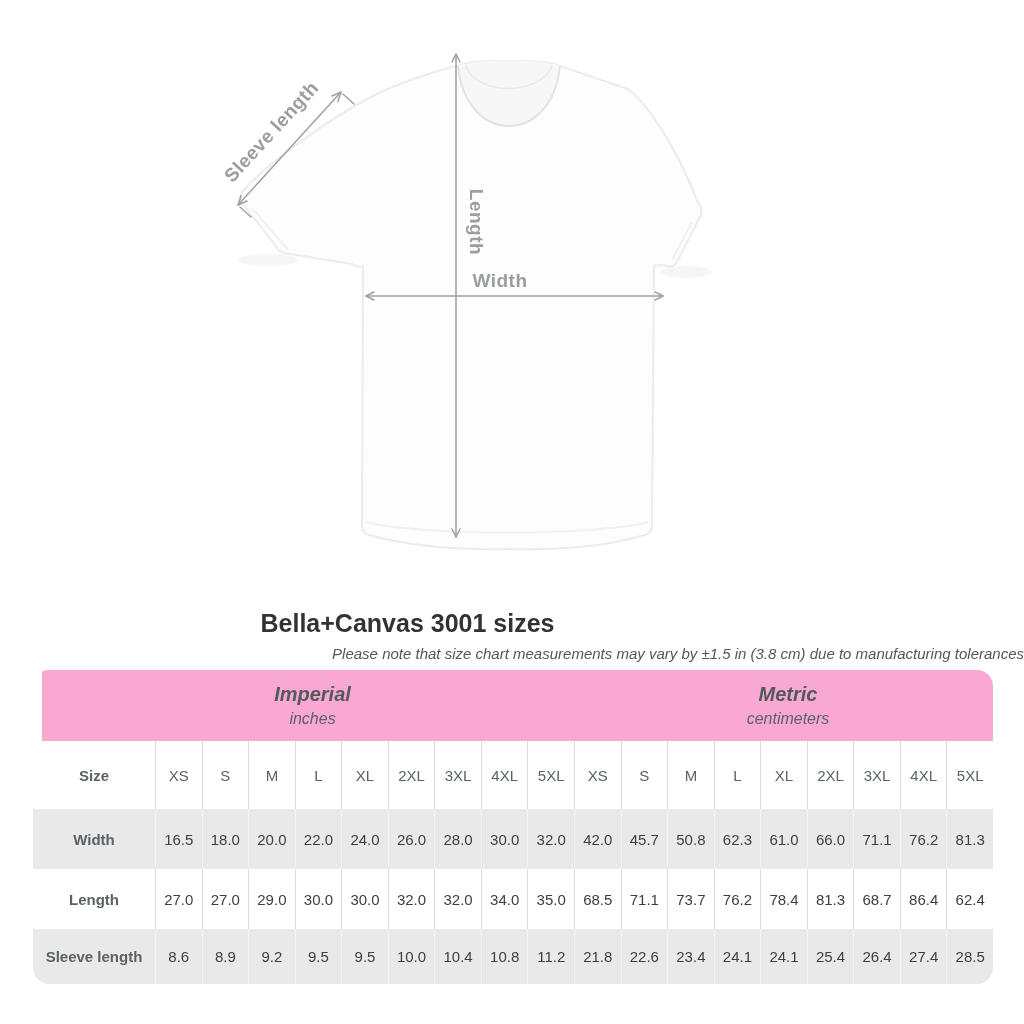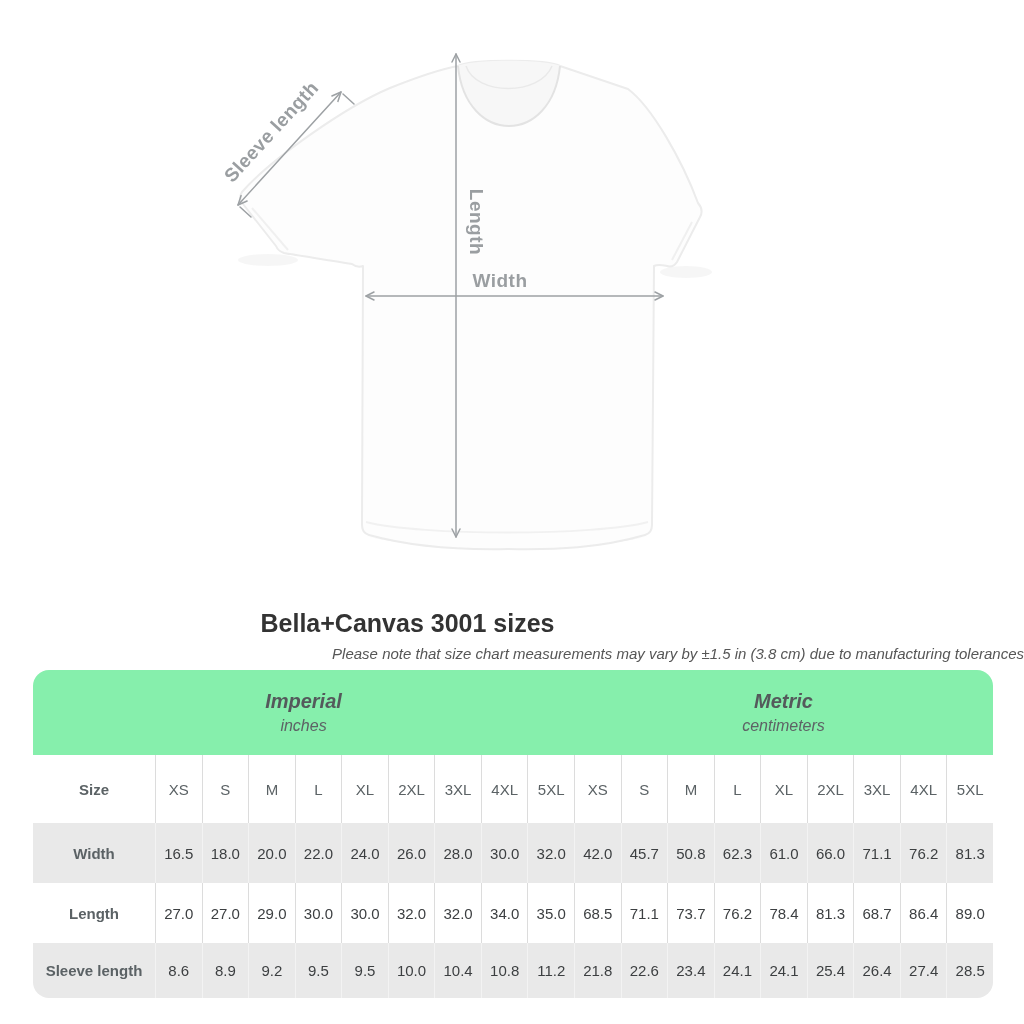--- a/index.html
+++ b/index.html
@@ -13,21 +13,21 @@
 
   
   .title{position:absolute;left:0;top:592px;width:815px;text-align:center;
          font-size:25px;font-weight:bold;color:#333333;}
   .subtitle{position:absolute;left:0;top:630px;width:1024px;text-align:right;
             font-style:italic;font-size:15px;color:#565656;}
 
   
   .size-table{position:absolute;left:33px;top:670px;width:960px;
               border-radius:16px;overflow:hidden;}
-  .band{height:85px;background:#86efac;display:flex;align-items:stretch;}
+  .band{height:71px;background:#f9a8d4;display:flex;align-items:stretch;margin-left:9px;}
   .group{display:flex;flex-direction:column;align-items:center;justify-content:center;row-gap:4px;}
   .g-imperial{width:541px;}
   .g-metric{flex:1;}
   .gt{font-style:italic;font-weight:bold;font-size:20px;color:#54595b;}
   .gs{font-style:italic;font-size:16px;color:#5d6265;}
 
   .row{display:grid;grid-template-columns:122px repeat(18,1fr);}
   .row > div{display:flex;align-items:center;justify-content:center;
              font-size:15px;color:#3c3f41;border-left:1px solid #dcdcdc;}
   .row > div:first-child{border-left:none;font-weight:bold;color:#5b6265;}
@@ -180,21 +180,21 @@
           <div>34.0</div>
           <div>35.0</div>
           <div>68.5</div>
           <div>71.1</div>
           <div>73.7</div>
           <div>76.2</div>
           <div>78.4</div>
           <div>81.3</div>
           <div>68.7</div>
           <div>86.4</div>
-          <div>89.0</div>
+          <div>62.4</div>
         </div>
         <div class="row row-gray r-sleeve">
           <div>Sleeve length</div>
           <div>8.6</div>
           <div>8.9</div>
           <div>9.2</div>
           <div>9.5</div>
           <div>9.5</div>
           <div>10.0</div>
           <div>10.4</div>

